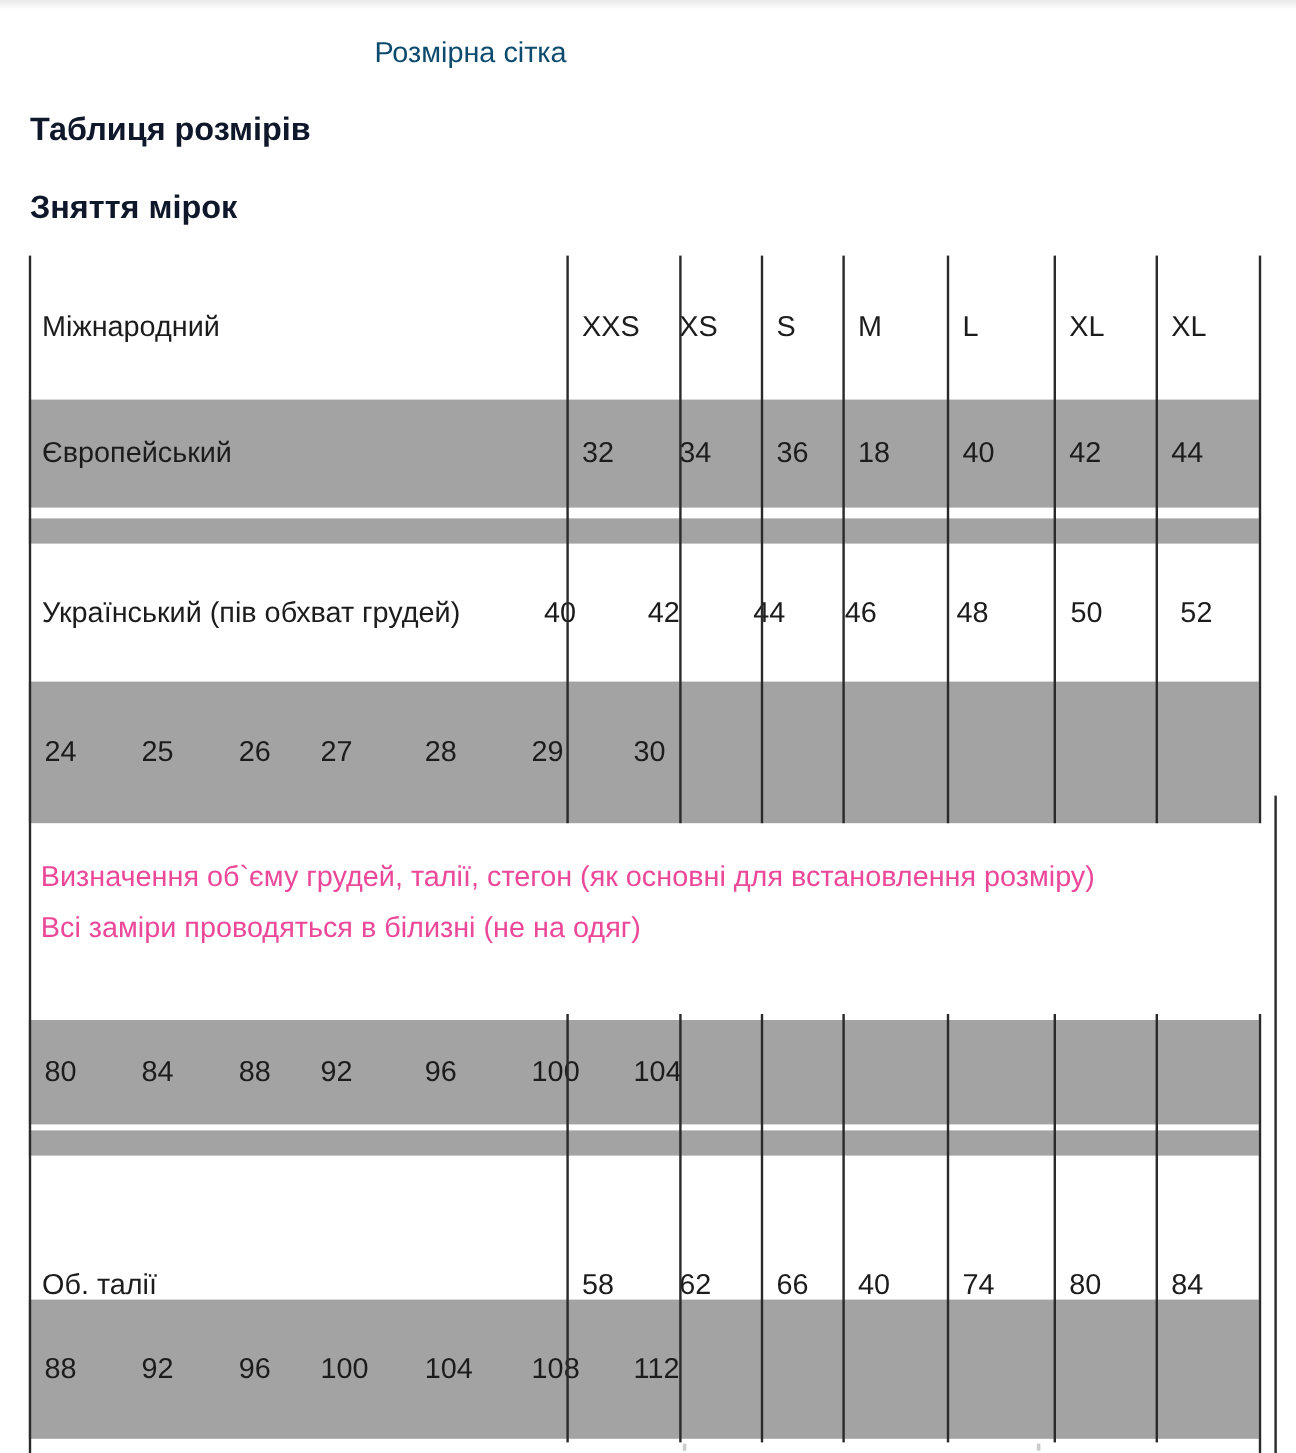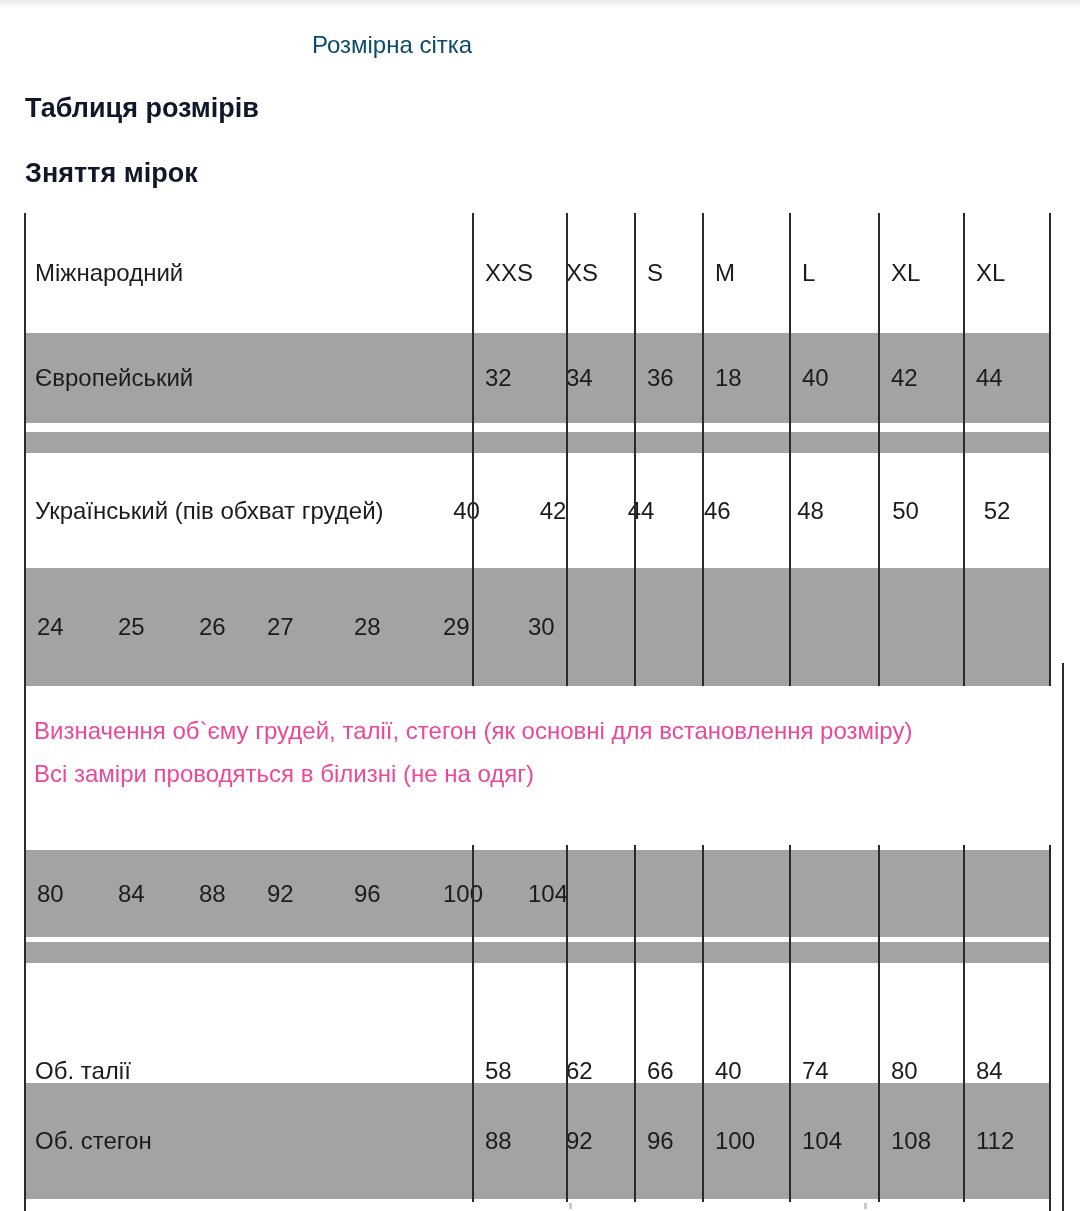--- a/index.html
+++ b/index.html
@@ -162,21 +162,20 @@
     <div class="w1">58</div>
     <div class="w2">62</div>
     <div class="w3">66</div>
     <div class="w4">40</div>
     <div class="w5">74</div>
     <div class="w6">80</div>
     <div class="w7">84</div>
   </div>
 
   <div class="band row-hips gray">
-    <div class="w0">Об. стегон</div>
     <div class="w1">88</div>
     <div class="w2">92</div>
     <div class="w3">96</div>
     <div class="w4">100</div>
     <div class="w5">104</div>
     <div class="w6">108</div>
     <div class="w7">112</div>
   </div>
 
   <div class="vline t2 v1"></div>

